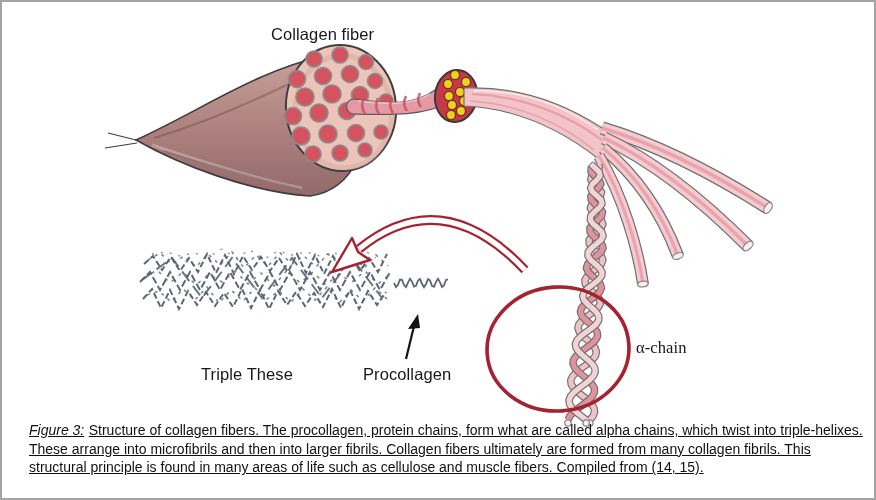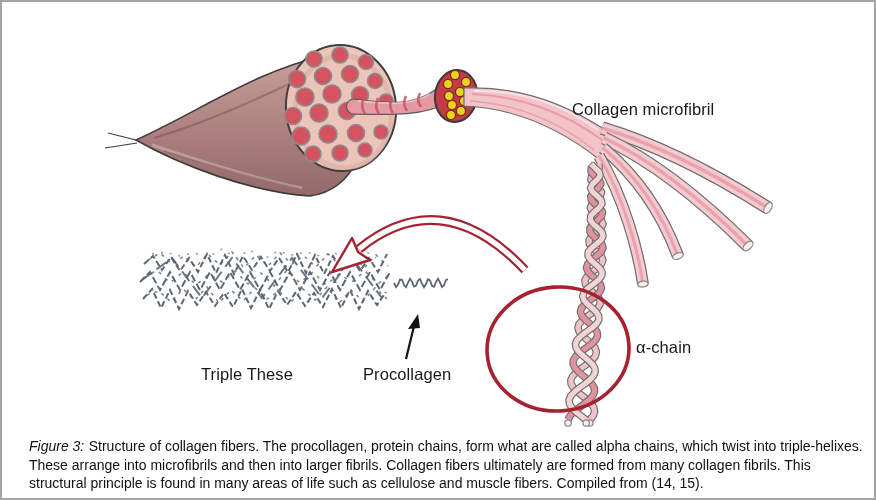--- a/index.html
+++ b/index.html
@@ -15,23 +15,24 @@
   .art{position:absolute;left:0;top:0;}
   .diagram-label{
     position:absolute;
     font-size:16.5px;
     color:#181818;
     white-space:nowrap;
     letter-spacing:0.1px;
   }
   .caption{
     position:absolute;
-    left:27px;top:435px;width:838px;
+    left:27px;top:419px;width:838px;
     font-size:14px;line-height:18.6px;
     color:#111111;
+    text-decoration:underline;
   }
   .caption .fig-label{font-style:italic;margin-right:0.32em;}
 </style>
 </head>
 <body>
 
 <div class="stage">
 
   <svg class="art" width="876" height="500" viewBox="0 0 876 500">
     <defs>
@@ -163,21 +164,21 @@
       <path d="M523,268 Q440,180 357,247" stroke="#ffffff" stroke-width="5.2" fill="none"></path>
       <polygon points="330,270 350,236 356,250 368,258" fill="#ffffff" stroke="#a52231" stroke-width="2.4" stroke-linejoin="round"></polygon>
     </g>
 
     <g>
       <line x1="404" y1="357" x2="413" y2="320" stroke="#141414" stroke-width="2.2"></line>
       <polygon points="416,312 406,327 418,326" fill="#141414"></polygon>
     </g>
   </svg>
 
-  <div class="diagram-label" style="left:570px;top:98px;">Collagen microfibril</div>
-  <div class="diagram-label" style="left:634px;top:336px;">α-chain</div>
+  <div class="diagram-label" style="left:269px;top:23px;">Collagen fiber</div>
+  <div class="diagram-label" style="left:634px;top:336px;font-family:Liberation Serif, serif;">α-chain</div>
   <div class="diagram-label" style="left:199px;top:363px;">Triple These</div>
   <div class="diagram-label" style="left:361px;top:363px;">Procollagen</div>
 
   <div class="caption">
     <span class="fig-label">Figure 3:</span><span>Structure of collagen fibers. The procollagen, protein chains, form what are called alpha chains, which twist into triple-helixes. These arrange into microfibrils and then into larger fibrils. Collagen fibers ultimately are formed from many collagen fibrils. This structural principle is found in many areas of life such as cellulose and muscle fibers. Compiled from (14, 15).</span>
   </div>
 </div>
 
 </body></html>

